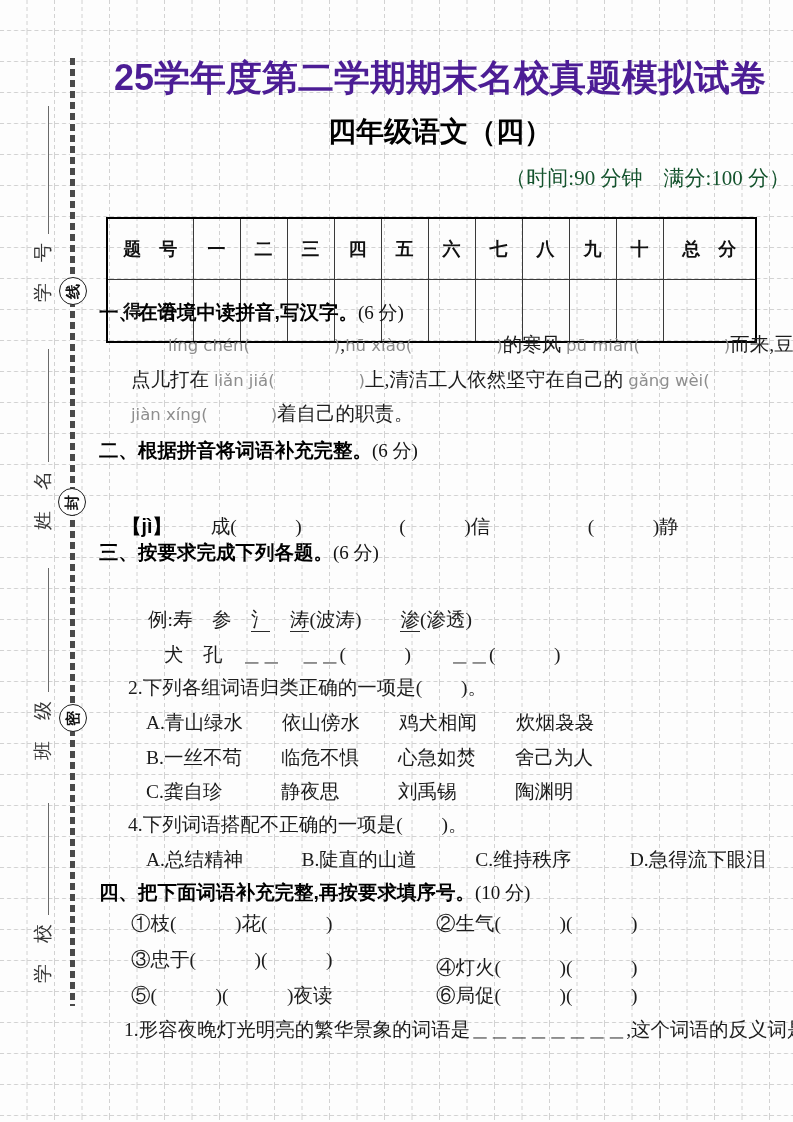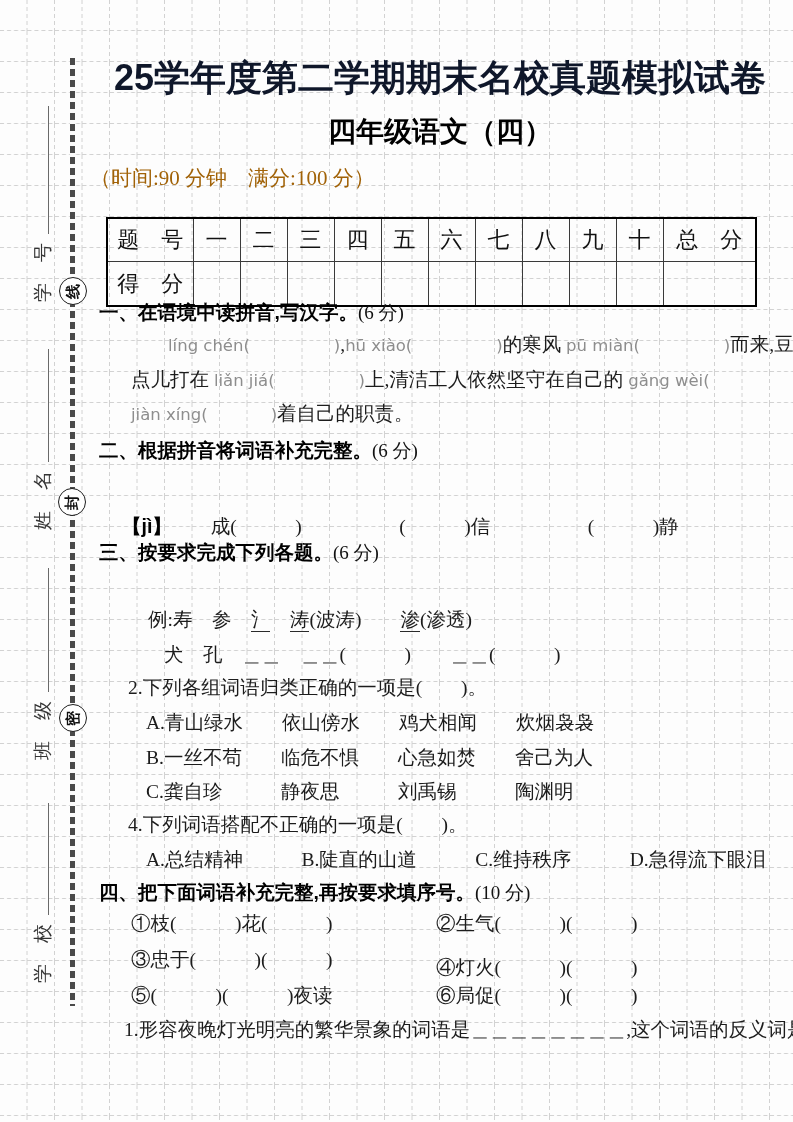--- a/index.html
+++ b/index.html
@@ -12,31 +12,31 @@
             background:repeating-linear-gradient(to bottom,#4a4a4a 0 7px,#fbfbfb 7px 11px);}
   .sfield{position:absolute;transform:rotate(-90deg);transform-origin:0 0;white-space:nowrap;
           font-size:19px;color:#333;z-index:1;letter-spacing:1px;}
   .sfield .fl{display:inline-block;height:17px;border-bottom:1.4px solid #6a6a6a;margin-left:8px;}
   .stamp{position:absolute;width:26px;height:26px;border:1.6px solid #1e1e1e;border-radius:50%;
          background:#fff;display:flex;align-items:center;justify-content:center;z-index:2;}
   .stamp span{transform:rotate(-90deg);font-size:15px;font-weight:bold;color:#111;}
 
   
   .title{position:absolute;left:90px;top:54px;width:700px;text-align:center;white-space:nowrap;
-         font-family:"Liberation Sans",sans-serif;font-weight:bold;font-size:36px;color:#0f172a;z-index:1;}
+         font-family:"Liberation Sans",sans-serif;font-weight:bold;font-size:36px;color:#4c1d95;z-index:1;}
   .subtitle{position:absolute;left:90px;top:113px;width:700px;text-align:center;white-space:nowrap;
             font-family:"Liberation Sans",sans-serif;font-weight:bold;font-size:28px;color:#000;z-index:1;}
-  .meta{position:absolute;left:90px;top:164px;width:700px;text-align:left;white-space:pre;
-        font-size:21px;color:#a16207;z-index:1;}
+  .meta{position:absolute;left:90px;top:164px;width:700px;text-align:right;white-space:pre;
+        font-size:21px;color:#14532d;z-index:1;}
 
   
   .scoretable{position:absolute;left:106px;top:217px;border-collapse:collapse;table-layout:fixed;
               z-index:1;background:transparent;}
-  .scoretable td{border:1px solid #3a3a3a;text-align:center;font-size:22px;color:#111;
-                 white-space:nowrap;padding:3px;}
+  .scoretable td{border:1px solid #3a3a3a;text-align:center;font-size:18px;color:#111;
+                 white-space:nowrap;padding:12px;font-weight:bold;}
   .scoretable{border:2px solid #000;}
   .scoretable .r1 td{height:36px;}
   .scoretable .r2 td{height:37px;}
 
   
   .h{position:absolute;left:99px;white-space:pre;z-index:1;
      font-family:"Liberation Sans",sans-serif;font-weight:bold;font-size:19.5px;color:#000;}
   .h .sc{font-family:"Liberation Serif",serif;font-weight:normal;font-size:19px;color:#111;}
   .bl{position:absolute;white-space:pre;font-size:19.5px;color:#1c1c1c;z-index:1;}
   .py{font-family:"DejaVu Sans",sans-serif;font-size:16.5px;color:#8d8d8d;}

